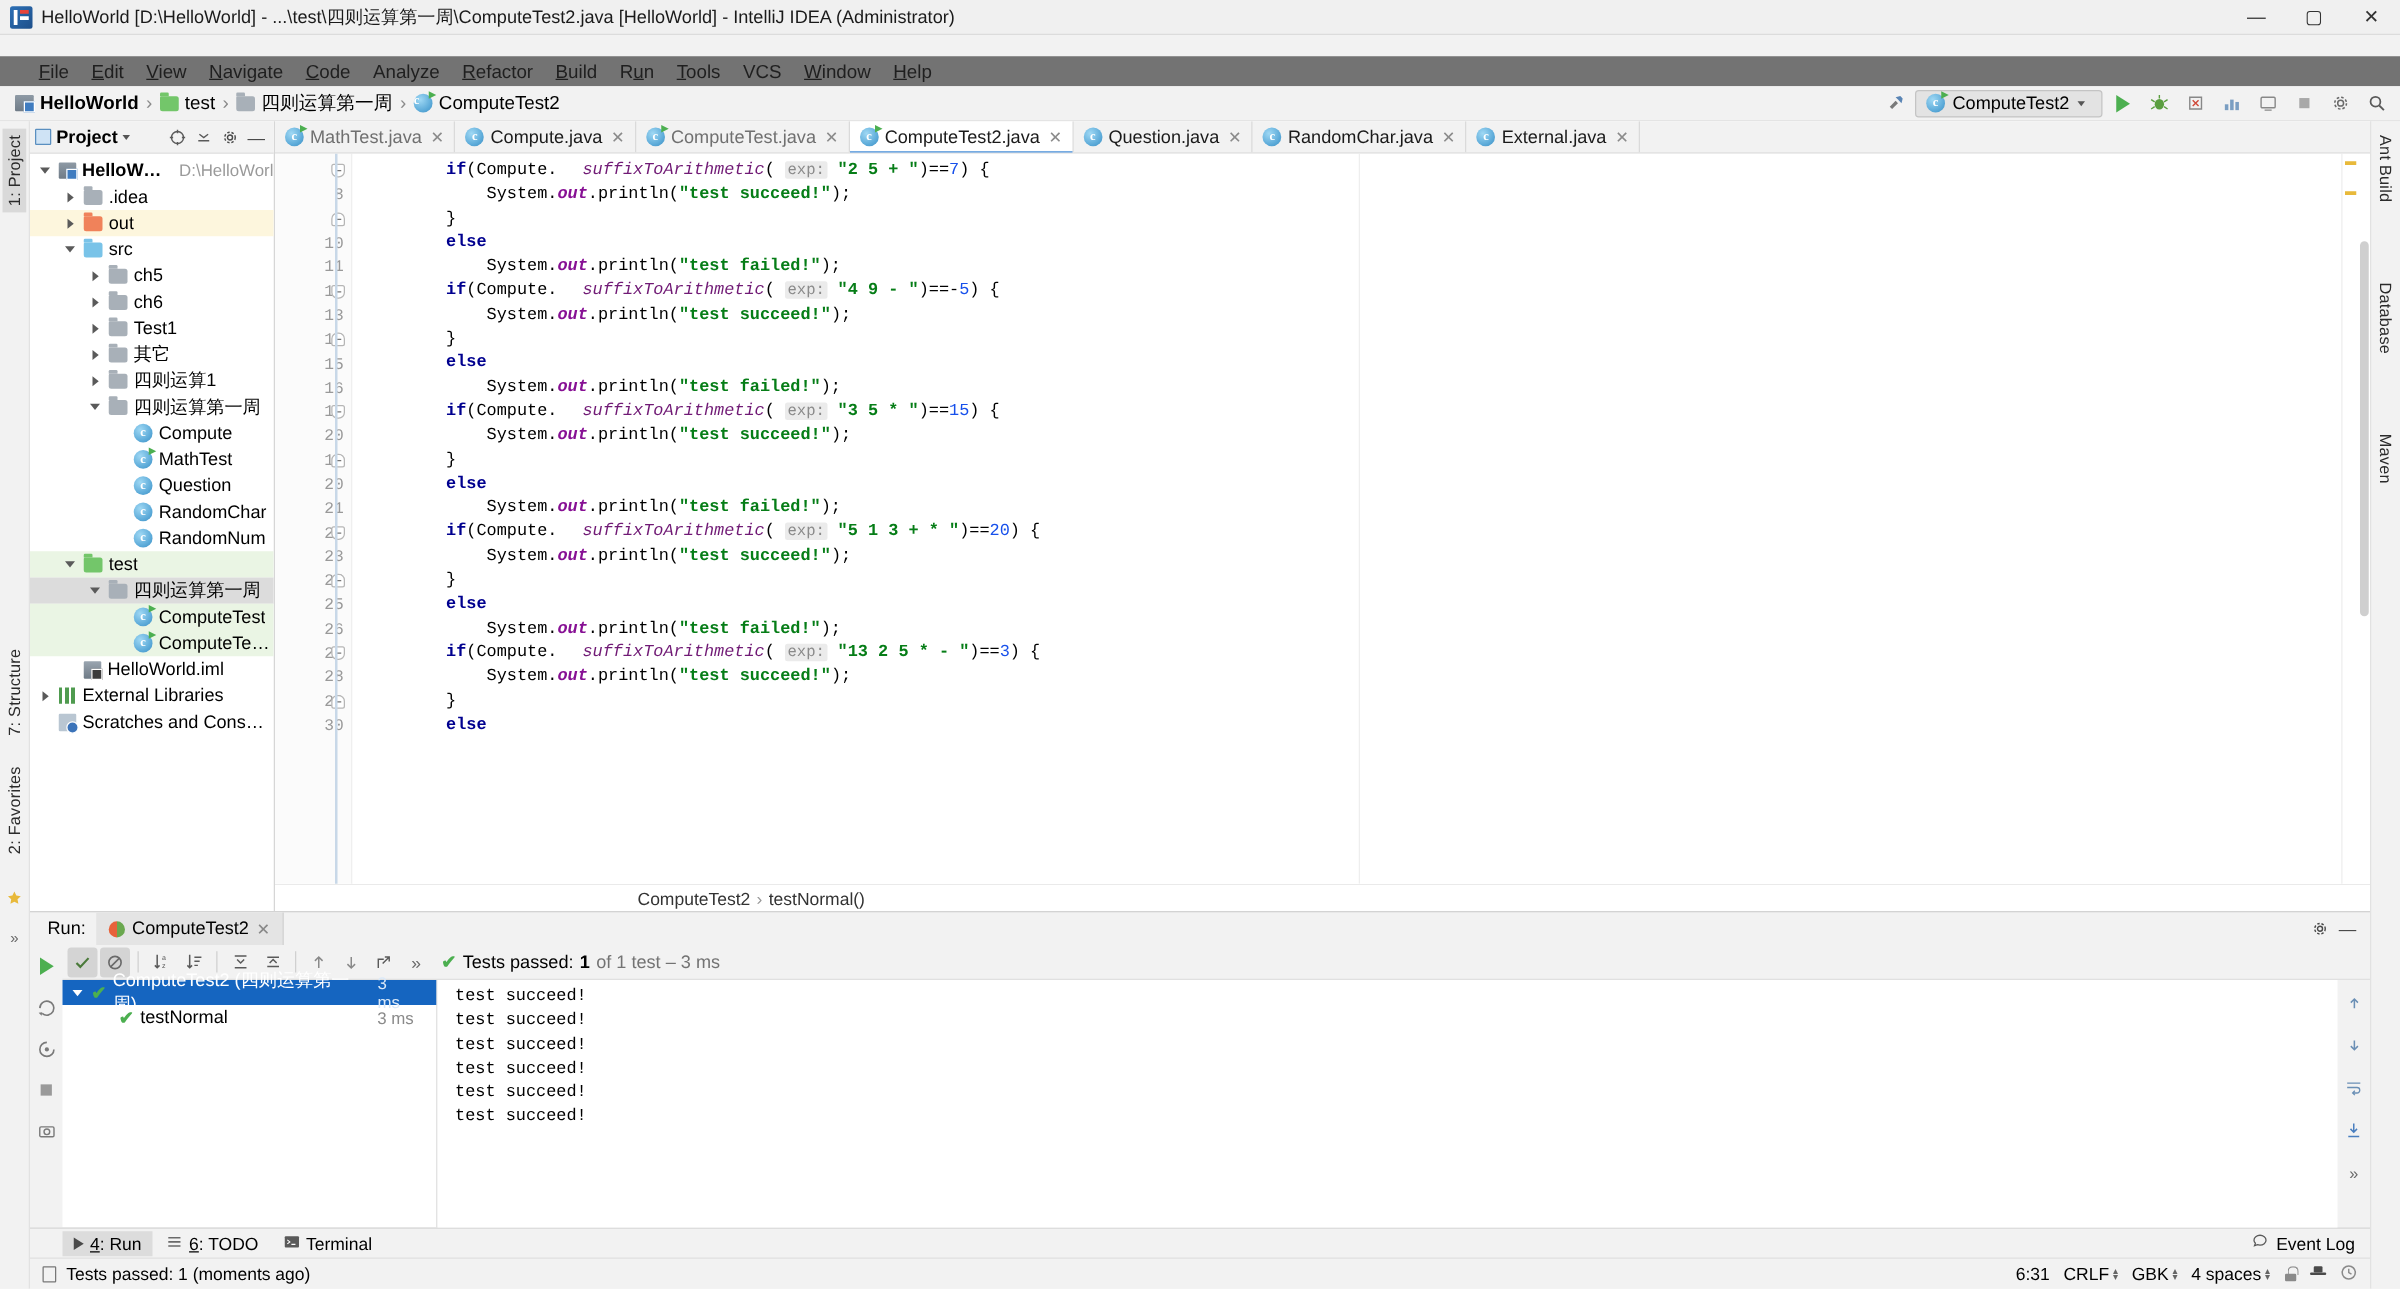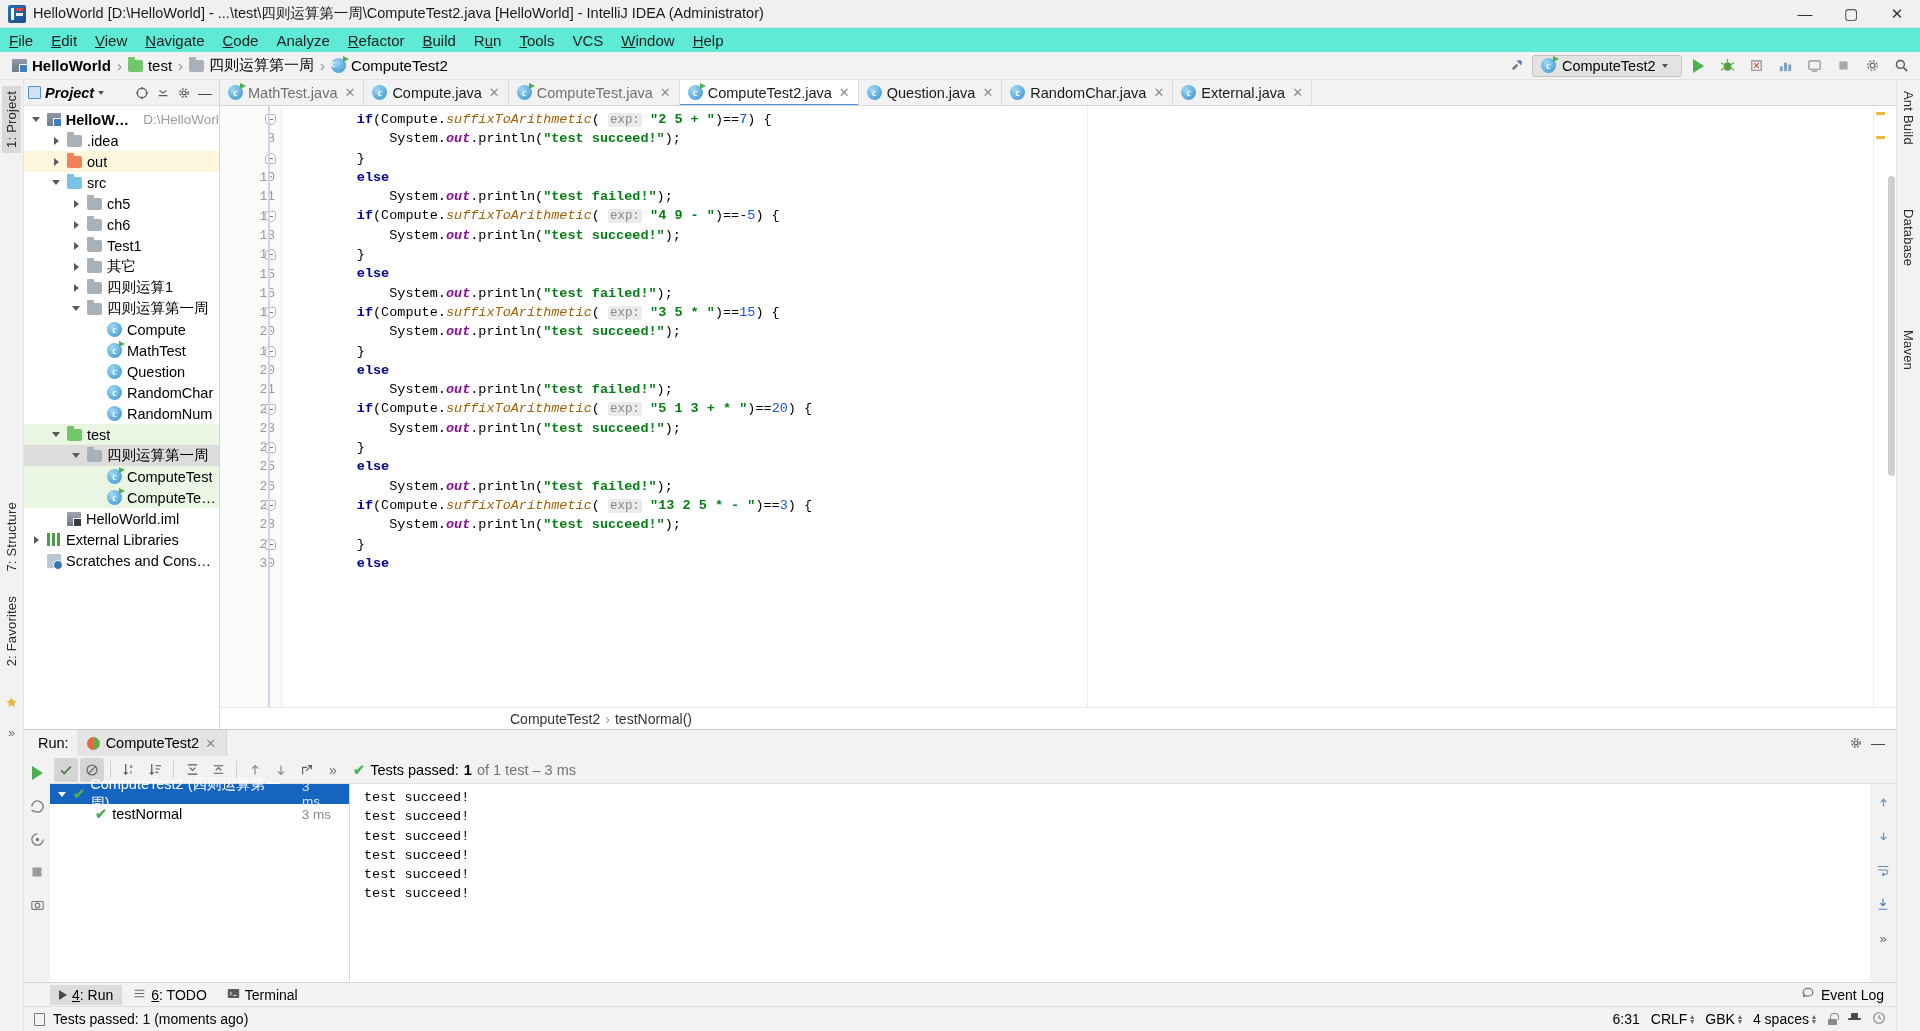--- a/index.html
+++ b/index.html
@@ -32,22 +32,22 @@
   }
   .tb-title { font-size: 14.5px; color: #1a1a1a; white-space: nowrap; }
   .tb-win { margin-left: auto; display: flex; height: 28px; }
   .tb-btn {
     width: 46px; height: 28px; display: flex; align-items: center; justify-content: center;
     color: #333; font-size: 15px; line-height: 1;
   }
 
   
   .menubar {
-    height: 24px; display: flex; align-items: center; background: #5eead4;
-    padding-left: 0; flex: none; font-size: 15px;
+    height: 24px; display: flex; align-items: center; background: #737373;
+    padding-left: 22px; flex: none; font-size: 15px; margin-top: 17px;
   }
   .menu-item { padding: 2px 9px; color: #1f1f1f; white-space: nowrap; }
   .menu-item u { text-decoration: underline; }
 
   
   .navbar {
     height: 28px; display: flex; align-items: center; background: #f2f2f2;
     padding: 0 6px; flex: none; gap: 0px; border-bottom: 1px solid #e4e4e4;
   }
   .crumb { display: flex; align-items: center; padding: 2px 6px; white-space: nowrap; font-size: 15px;}
@@ -118,21 +118,21 @@
 
   
   .project {
     width: 196px; flex: none; display: flex; flex-direction: column;
     background: #fff; border-right: 1px solid #d6d6d6;
   }
   .proj-head {
     height: 26px; display: flex; align-items: center; gap: 4px; padding: 0 4px;
     background: #f2f2f2; border-bottom: 1px solid #e0e0e0; flex: none;
   }
-  .proj-title { font-weight: bold; font-size: 14.5px; display: flex; align-items: center; gap: 4px; font-style: italic;}
+  .proj-title { font-weight: bold; font-size: 14.5px; display: flex; align-items: center; gap: 4px;}
   .proj-sq { width:13px;height:13px;border:1.6px solid #5a8fc0;background:#cfe3f5;border-radius:1px; }
   .caret-dn { width:0;height:0;border-top:4px solid #555;border-left:3.5px solid transparent;border-right:3.5px solid transparent; }
   .ph-ico { width: 20px; height: 20px; display:flex;align-items:center;justify-content:center;color:#4a4a4a;font-size:14px; }
 
   .tree { flex: 1 1 auto; overflow: hidden; padding-top: 3px; font-size: 14.5px; }
   .trow { display: flex; align-items: center; height: 21px; padding-left: 6px; white-space: nowrap; gap: 5px; }
   .trow.hl-yellow { background: #fdf6dd; }
   .trow.hl-green  { background: #eaf5e4; }
   .trow.hl-grey   { background: #dcdcdc; }
   .arr { width: 12px; display: flex; align-items: center; justify-content: center; flex: none; color: #6a6a6a; }
@@ -187,21 +187,21 @@
 
   .code {
     flex: 1 1 auto; position: relative; overflow: hidden; padding-top: 4px;
     font-family: "Liberation Mono", monospace; font-size: 13.5px;
     background: #fff; color: #000;
   }
   .cline { height: 19.3px; line-height: 19.3px; white-space: pre; padding-left: 10px; }
   .k { color: #00008f; font-weight: bold; }
   .s { color: #067d17; font-weight: bold; }
   .st { color: #871094; font-style: italic; font-weight: bold; }
-  .m { color: #a16207; font-style: italic; }
+  .m { color: #701a75; font-style: italic; margin-left: 20px; }
   .n { color: #1750eb; }
   .hint { background:#ebebeb; color:#8a8a8a; font-size:12.5px; padding:0 2px; border-radius:2px; }
 
   .rightmargin { position: absolute; top:0; bottom:0; left: 805px; width:1px; background:#eeeeee; }
 
   .errstripe { width: 14px; flex: none; background: #fff; border-left: 1px solid #eee; position: relative; }
   .stripe-mark { position: absolute; right: 2px; width: 9px; height: 3px; }
 
   .scroll-v { width: 9px; background: #fff; flex: none; position: relative; }
   .scroll-thumb { position: absolute; left:1px; width:7px; background: #cfcfcf; border-radius: 4px; }

